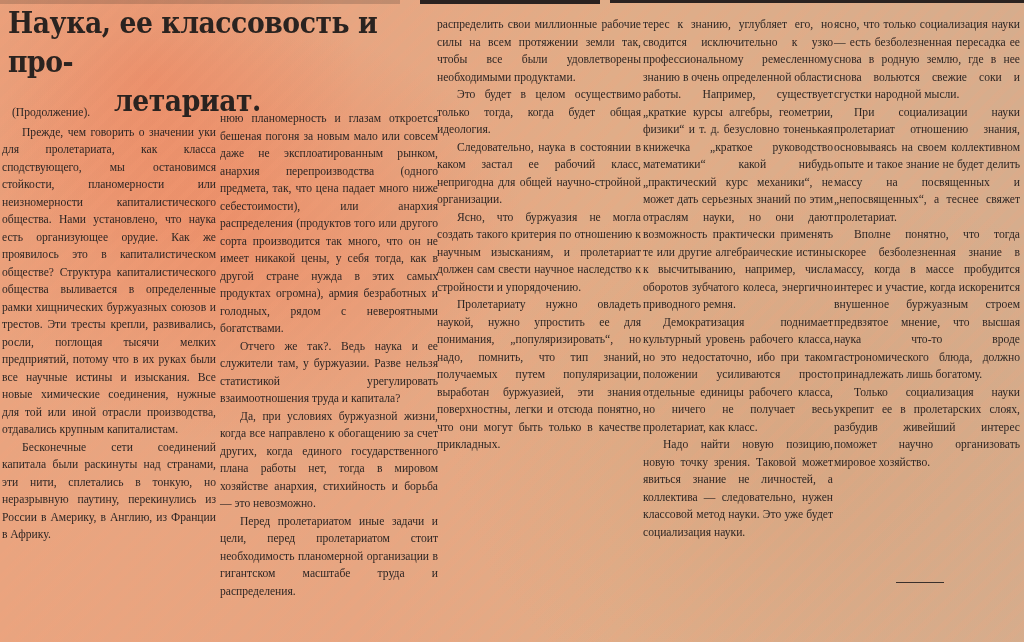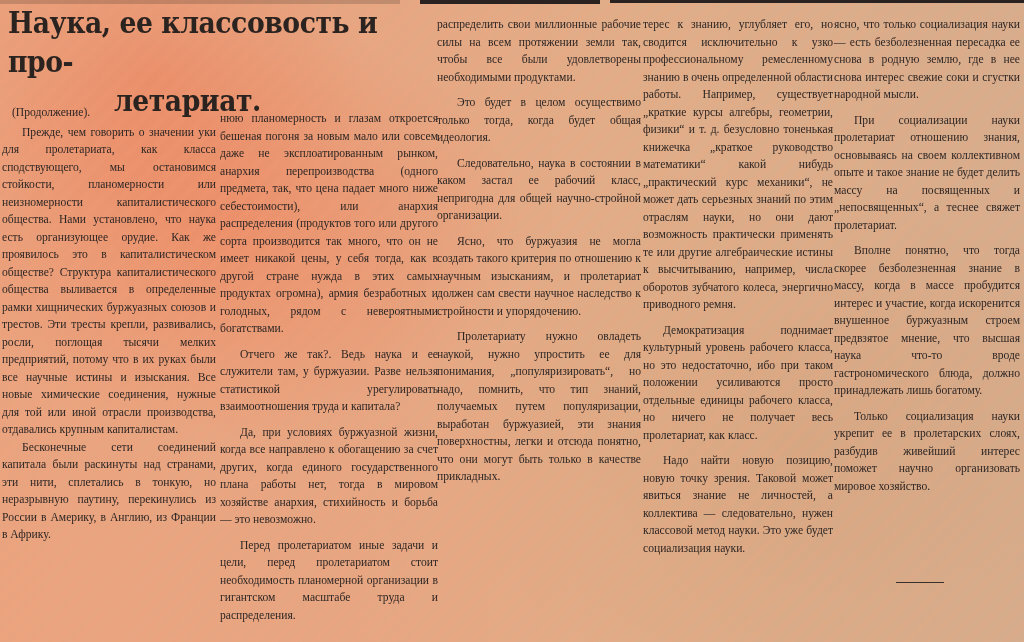--- a/index.html
+++ b/index.html
@@ -24,21 +24,21 @@
     font-size:29px; line-height:39px; letter-spacing:-0.5px;
     color:#2a2320; transform:scaleX(0.92); transform-origin:left top;
   }
   .headline .l2 { display:block; text-align:center; padding-right:20px; }
   .col {
     position:absolute; font-size:11.6px; line-height:17.5px;
     text-align:justify; color:#2e2624;
   }
   .col p { margin:0; text-indent:0;font-family:Liberation Serif, serif; }
   .col p.ind { text-indent:20px; }
-  .col p.gap { margin-top:8px; }
+  .col p.gap { }
   .sep-line { position:absolute; left:896px; top:582px; width:48px; height:1px; background:#3a302c; }
 </style>
 </head>
 <body>
 
 <div class="grain"></div>
 
 <div class="top-rule" style="left:0;width:400px;opacity:0.2"></div>
 <div class="top-rule" style="left:420px;width:180px;"></div>
 <div class="top-rule" style="left:610px;width:414px;height:3px;"></div>
@@ -73,20 +73,20 @@
 </div>
 
 <div class="col" style="left:643px; top:16px; width:190px;">
   <p>терес к знанию, углубляет его, но сводится исключительно к узко профессиональному ремесленному знанию в очень определенной области работы. Например, существует „краткие курсы алгебры, геометрии, физики“ и т. д. безусловно тоненькая книжечка „краткое руководство математики“ какой нибудь „практический курс механики“, не может дать серьезных знаний по этим отраслям науки, но они дают возможность практически применять те или другие алгебраические истины к высчитыванию, например, числа оборотов зубчатого колеса, энергично приводного ремня.</p>
   <p class="ind gap">Демократизация поднимает культурный уровень рабочего класса, но это недостаточно, ибо при таком положении усиливаются просто отдельные единицы рабочего класса, но ничего не получает весь пролетариат, как класс.</p>
   <p class="ind gap">Надо найти новую позицию, новую точку зрения. Таковой может явиться знание не личностей, а коллектива — следовательно, нужен классовой метод науки. Это уже будет социализация науки.</p>
 
 </div>
 
 <div class="col" style="left:834px; top:16px; width:186px;">
-  <p>ясно, что только социализация науки — есть безболезненная пересадка ее снова в родную землю, где в нее снова интерес свежие соки и сгустки народной мысли.</p>
+  <p>ясно, что только социализация науки — есть безболезненная пересадка ее снова в родную землю, где в нее снова вольются свежие соки и сгустки народной мысли.</p>
   <p class="ind gap">При социализации науки пролетариат отношению знания, основываясь на своем коллективном опыте и такое знание не будет делить массу на посвященных и „непосвященных“, а теснее свяжет пролетариат.</p>
   <p class="ind gap">Вполне понятно, что тогда скорее безболезненная знание в массу, когда в массе пробудится интерес и участие, когда искоренится внушенное буржуазным строем предвзятое мнение, что высшая наука что-то вроде гастрономического блюда, должно принадлежать лишь богатому.</p>
   <p class="ind gap">Только социализация науки укрепит ее в пролетарских слоях, разбудив живейший интерес поможет научно организовать мировое хозяйство.</p>
 
 </div>
 
 <div class="sep-line"></div>
 
 </body></html>

